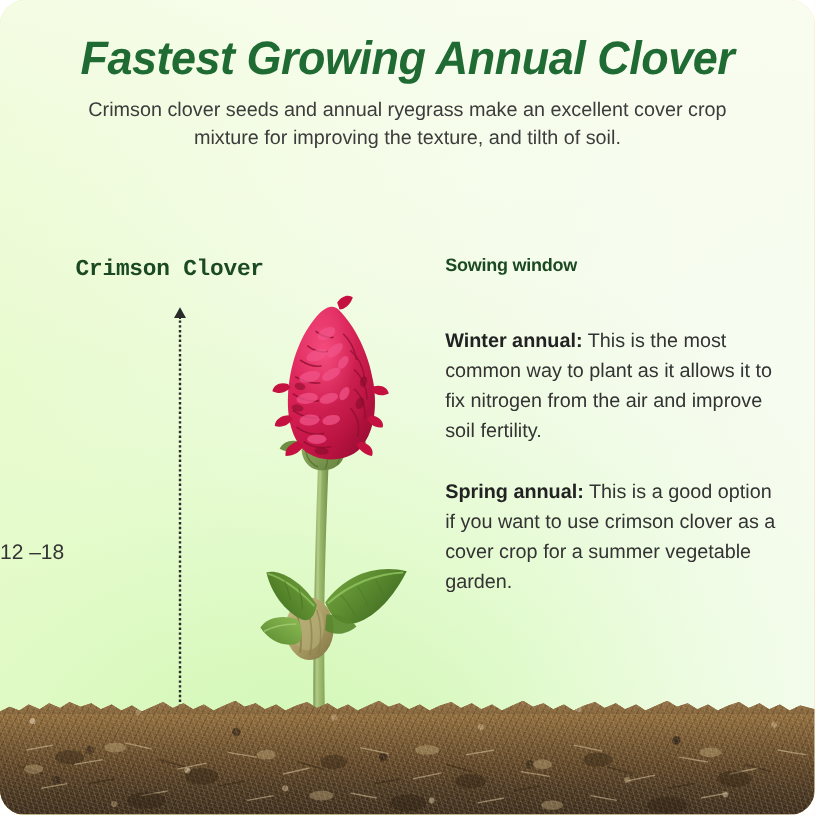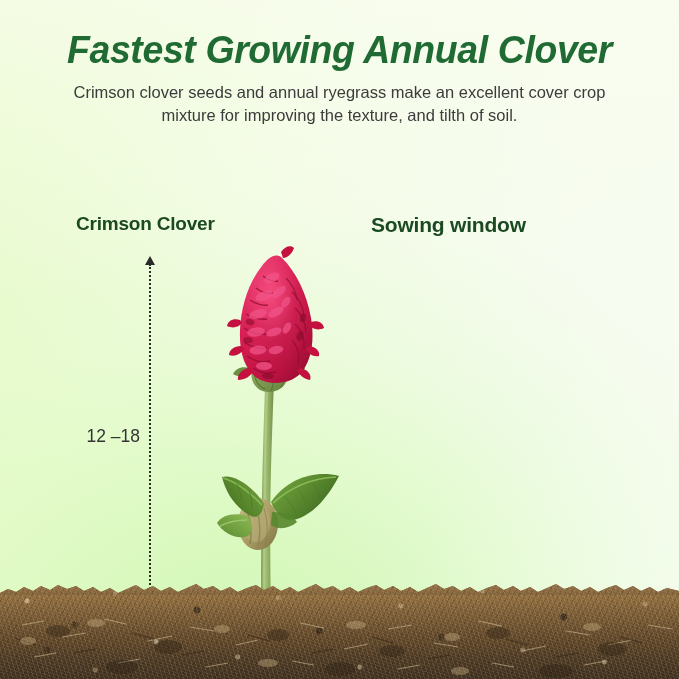--- a/index.html
+++ b/index.html
@@ -10,20 +10,21 @@
   }
   body {
     font-family: "Liberation Sans", sans-serif;
   }
   .infographic {
     position: relative;
     width: 679px;
     height: 679px;
     overflow: hidden;
     background: #fdba74;
+    border-radius: 21px;
   }
   
   .bg-base {
     position: absolute;
     inset: 0;
     background:
       radial-gradient(ellipse 620px 470px at 33% 96%,
         #bdf59c 0%,
         #cdf7ae 26%,
         #ddfac6 48%,
@@ -73,33 +74,34 @@
     width: 570px;
     font-size: 16.5px;
     line-height: 23px;
     color: #3c3c3c;
     font-weight: normal;
   }
 
   
   .heading-left {
     position: absolute;
-    left: 76px;
+    left: 63px;
     top: 213px;
     font-size: 19px;
     font-weight: bold;
     color: #1b4a22;
     letter-spacing: -0.2px;
     z-index: 6;
+    font-family: Liberation Mono, monospace;
   }
   .heading-right {
     position: absolute;
     left: 371px;
     top: 213px;
-    font-size: 21px;
+    font-size: 15px;
     font-weight: bold;
     color: #1b4a22;
     letter-spacing: -0.2px;
     z-index: 6;
   }
 
   
   .measure {
     position: absolute;
     left: 145px;
@@ -122,23 +124,23 @@
     top: 0px;
     width: 0;
     height: 0;
     border-left: 5px solid transparent;
     border-right: 5px solid transparent;
     border-bottom: 9px solid #2b2b2b;
   }
   .measure-label {
     position: absolute;
     left: 0px;
-    top: 424px;
+    top: 448px;
     width: 140px;
-    text-align: right;
+    text-align: left;
     font-size: 17.5px;
     line-height: 24px;
     color: #343434;
     z-index: 6;
   }
 
   
   .body-block {
     position: absolute;
     left: 371px;
@@ -249,21 +251,27 @@
     <div class="measure-arrow"></div>
     <div class="measure-line"></div>
   </div>
 
   <div class="measure-label">
     <div>12 –18</div>
   </div>
 
   <div class="heading-right">Sowing window</div>
 
-
+  <div class="body-block first">
+    <b>Winter annual:</b><span> This is the most common way to plant as it allows it to fix nitrogen from the air and improve soil fertility.</span>
+  </div>
+
+  <div class="body-block second">
+    <b>Spring annual:</b><span> This is a good option if you want to use crimson clover as a cover crop for a summer vegetable garden.</span>
+  </div>
 
   <svg class="plant" viewBox="0 0 679 679" width="679" height="679" xmlns="http://www.w3.org/2000/svg">
     <defs>
       <linearGradient id="stemGrad" x1="0" y1="0" x2="1" y2="0">
         <stop offset="0%" stop-color="#7f9e56"></stop>
         <stop offset="28%" stop-color="#a9c47d"></stop>
         <stop offset="60%" stop-color="#8fae60"></stop>
         <stop offset="100%" stop-color="#6f8c4a"></stop>
       </linearGradient>
       <linearGradient id="leafGradR" x1="0" y1="0" x2="1" y2="0.6">

